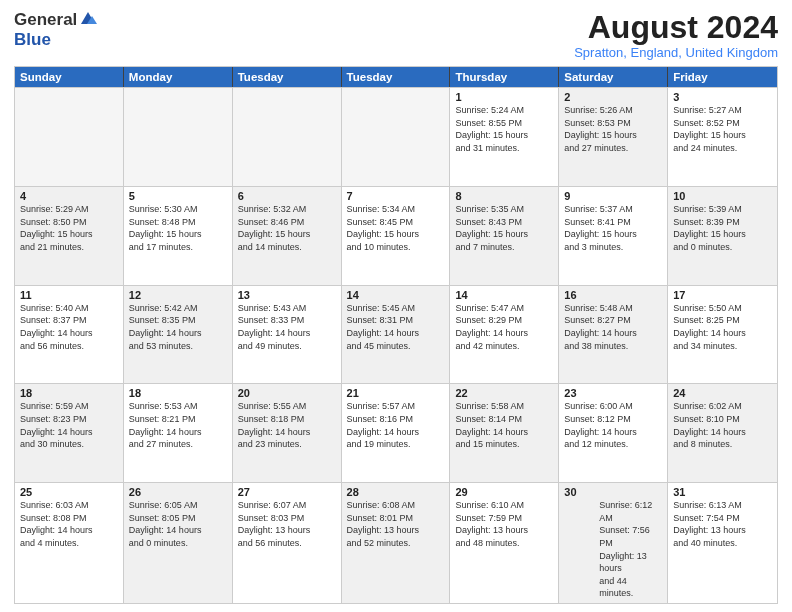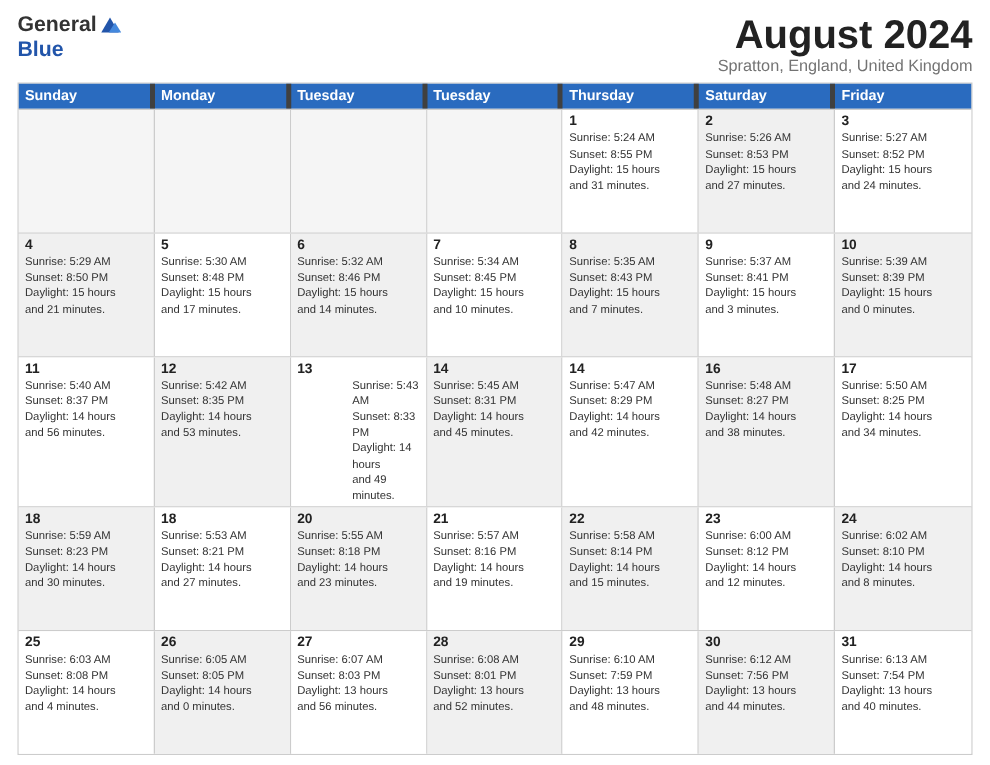--- a/index.html
+++ b/index.html
@@ -23,21 +23,21 @@
       align-items: flex-start;
       margin-bottom: 6px;
     }
     .logo {
       display: flex;
       flex-direction: column;
       align-items: flex-start;
     }
     .logo-text {
       display: flex;
-      align-items: flex-end;
+      align-items: flex-start;
     }
     .logo-general {
       font-size: 17px;
       font-weight: bold;
       color: #333;
     }
     .logo-blue {
       font-size: 17px;
       font-weight: bold;
       color: #2255aa;
@@ -51,40 +51,40 @@
       text-align: right;
     }
     .month-year {
       font-size: 32px;
       font-weight: bold;
       color: #222;
       line-height: 1.1;
     }
     .location {
       font-size: 13px;
-      color: #737373;
+      color: #3b82f6;
     }
     .calendar {
       flex: 1;
       display: flex;
       flex-direction: column;
       border: 1px solid #ccc;
     }
     .cal-header {
       display: grid;
       grid-template-columns: repeat(7, 1fr);
       background: #2a6bbf;
     }
     .cal-header-cell {
       color: #fff;
       font-size: 11.5px;
       font-weight: bold;
       padding: 4px 5px;
       text-align: left;
-      border-right: 4px solid #404040;
+      border-right: 1px solid #404040;
     }
     .cal-header-cell:last-child { border-right: none; }
     .cal-body {
       flex: 1;
       display: flex;
       flex-direction: column;
     }
     .cal-row {
       display: grid;
       grid-template-columns: repeat(7, 1fr);
@@ -237,21 +237,21 @@
           </div>
           <div class="cal-cell shaded">
             <div class="day-num">12</div>
             <div class="day-info" style="white-space: pre-line;">Sunrise: 5:42 AM
 Sunset: 8:35 PM
 Daylight: 14 hours
 and 53 minutes.</div>
           </div>
           <div class="cal-cell">
             <div class="day-num">13</div>
-            <div class="day-info" style="white-space: pre-line; margin-left: 44px;">Sunrise: 5:43 AM
+            <div class="day-info" style="white-space: pre-line;">Sunrise: 5:43 AM
 Sunset: 8:33 PM
 Daylight: 14 hours
 and 49 minutes.</div>
           </div>
           <div class="cal-cell shaded">
             <div class="day-num">14</div>
             <div class="day-info" style="white-space: pre-line;">Sunrise: 5:45 AM
 Sunset: 8:31 PM
 Daylight: 14 hours
 and 45 minutes.</div>
@@ -360,21 +360,21 @@
           </div>
           <div class="cal-cell">
             <div class="day-num">29</div>
             <div class="day-info" style="white-space: pre-line;">Sunrise: 6:10 AM
 Sunset: 7:59 PM
 Daylight: 13 hours
 and 48 minutes.</div>
           </div>
           <div class="cal-cell shaded">
             <div class="day-num">30</div>
-            <div class="day-info" style="white-space: pre-line;">Sunrise: 6:12 AM
+            <div class="day-info" style="white-space: pre-line; margin-left: 35px;">Sunrise: 6:12 AM
 Sunset: 7:56 PM
 Daylight: 13 hours
 and 44 minutes.</div>
           </div>
           <div class="cal-cell">
             <div class="day-num">31</div>
             <div class="day-info" style="white-space: pre-line;">Sunrise: 6:13 AM
 Sunset: 7:54 PM
 Daylight: 13 hours
 and 40 minutes.</div>

